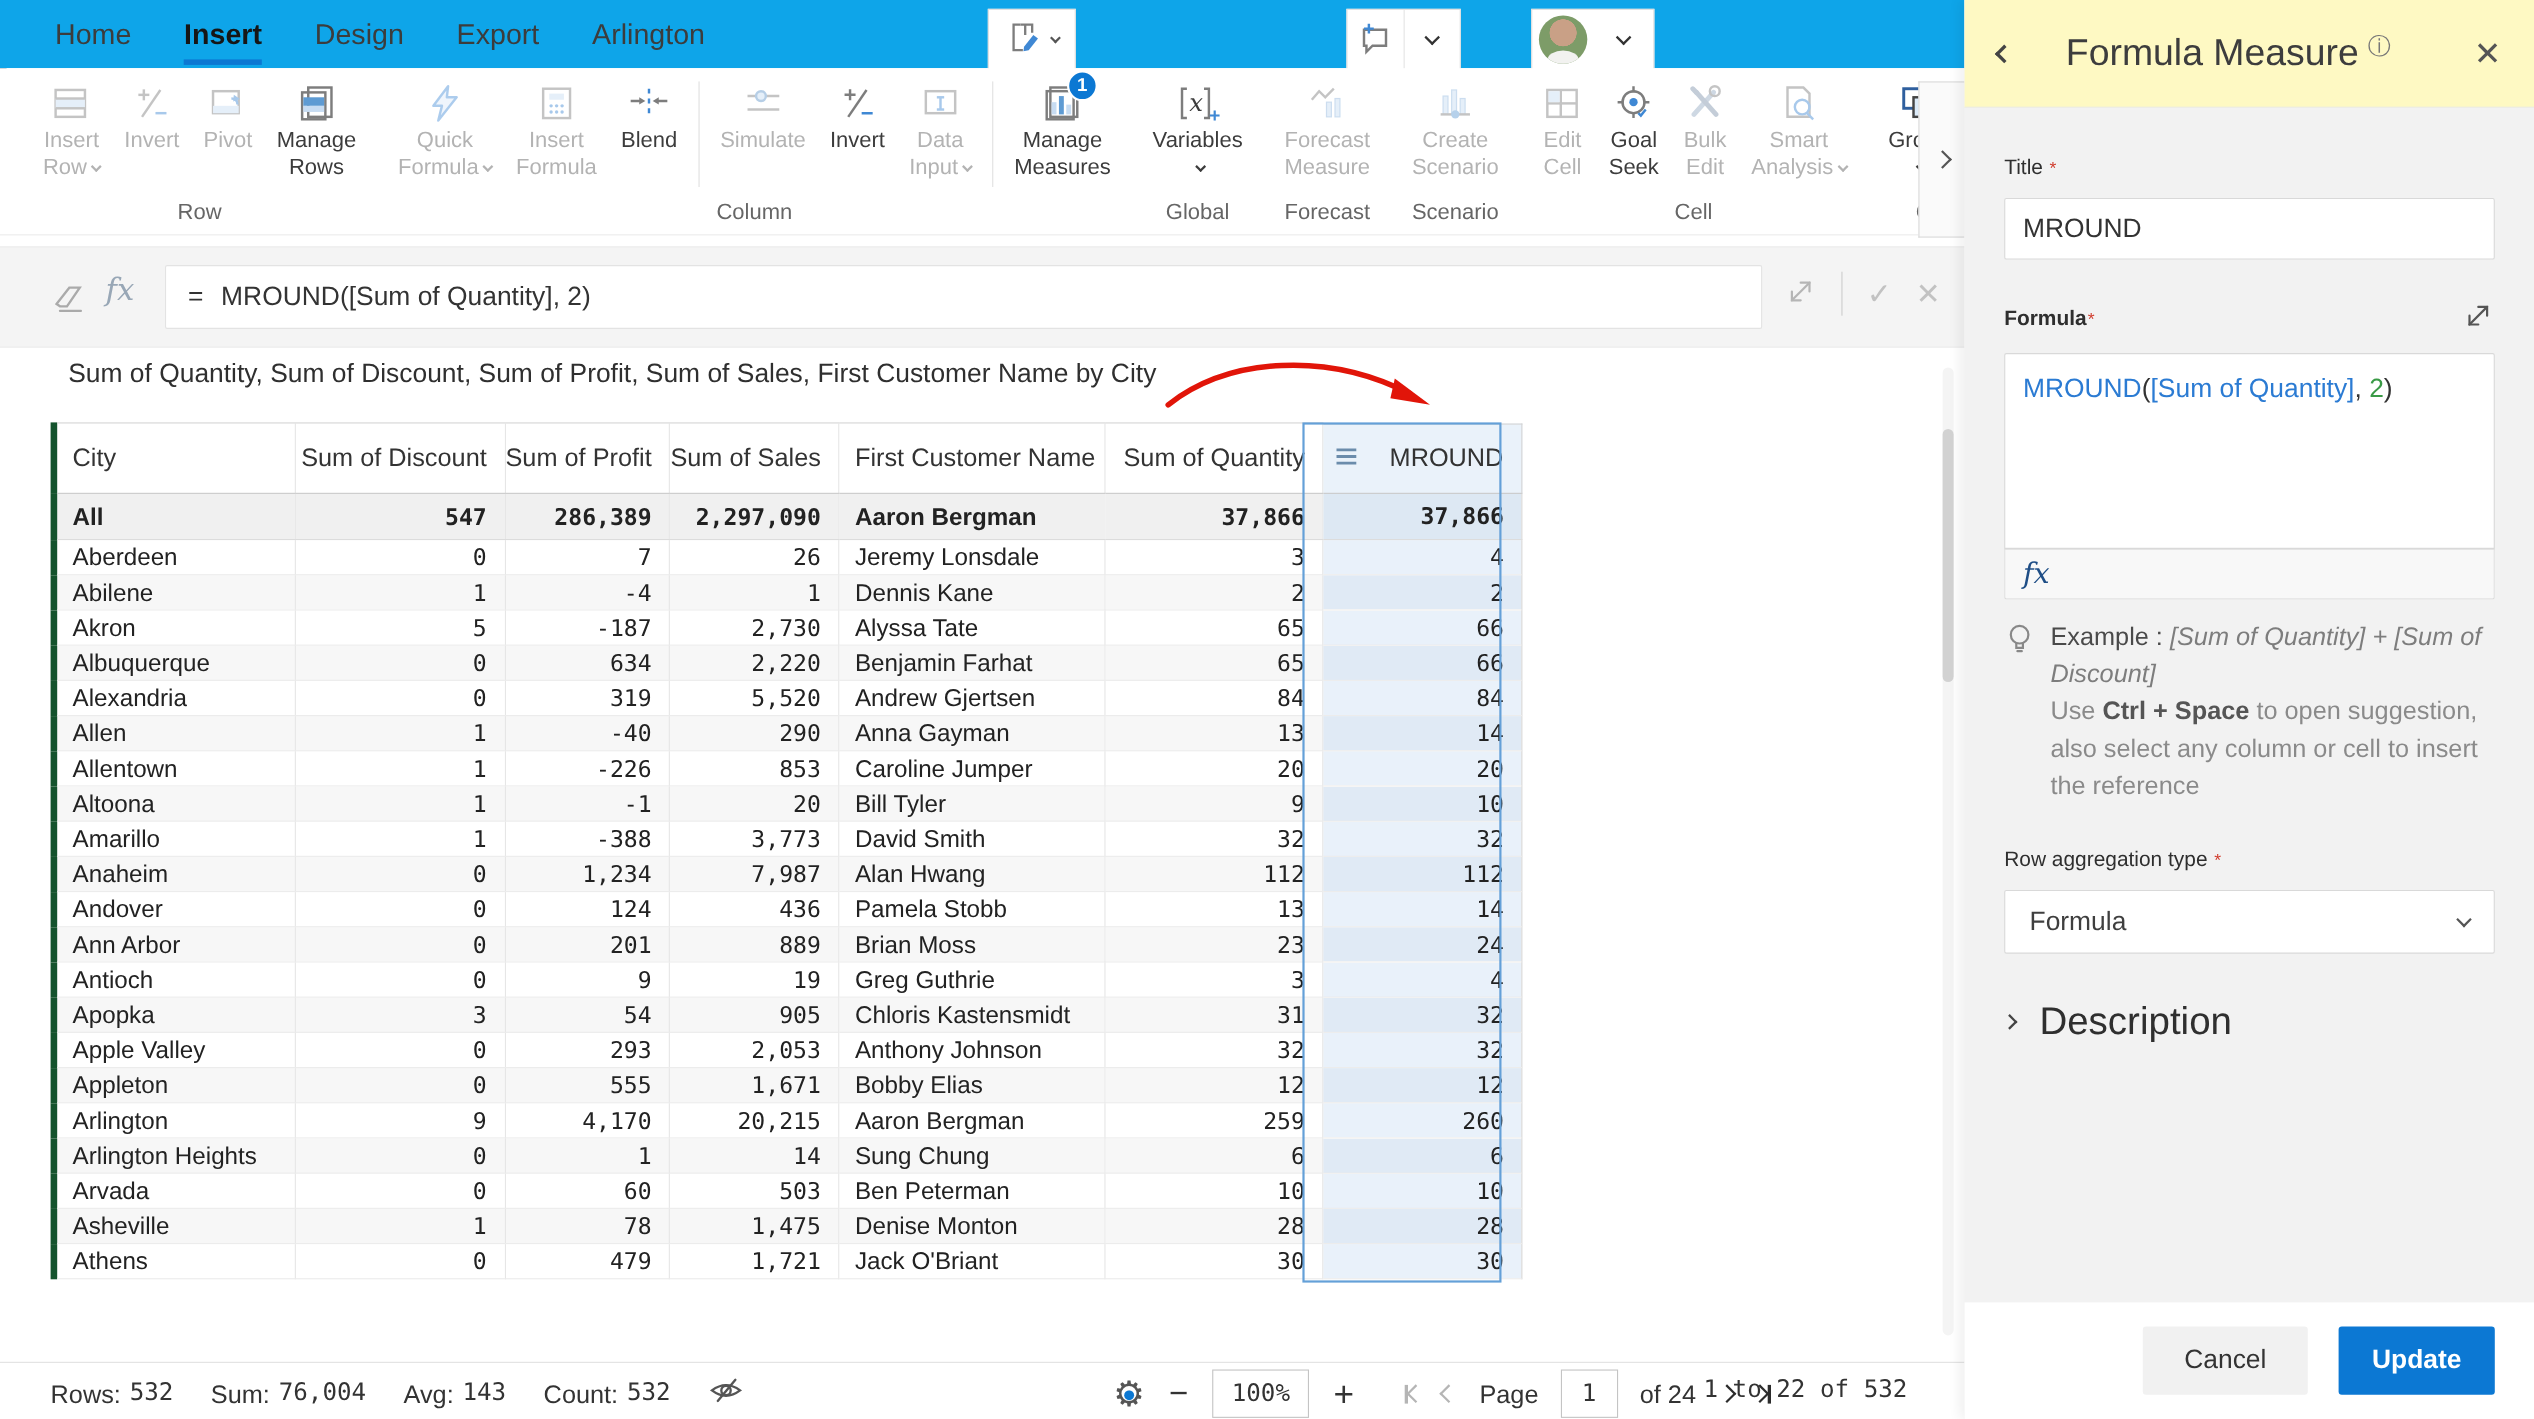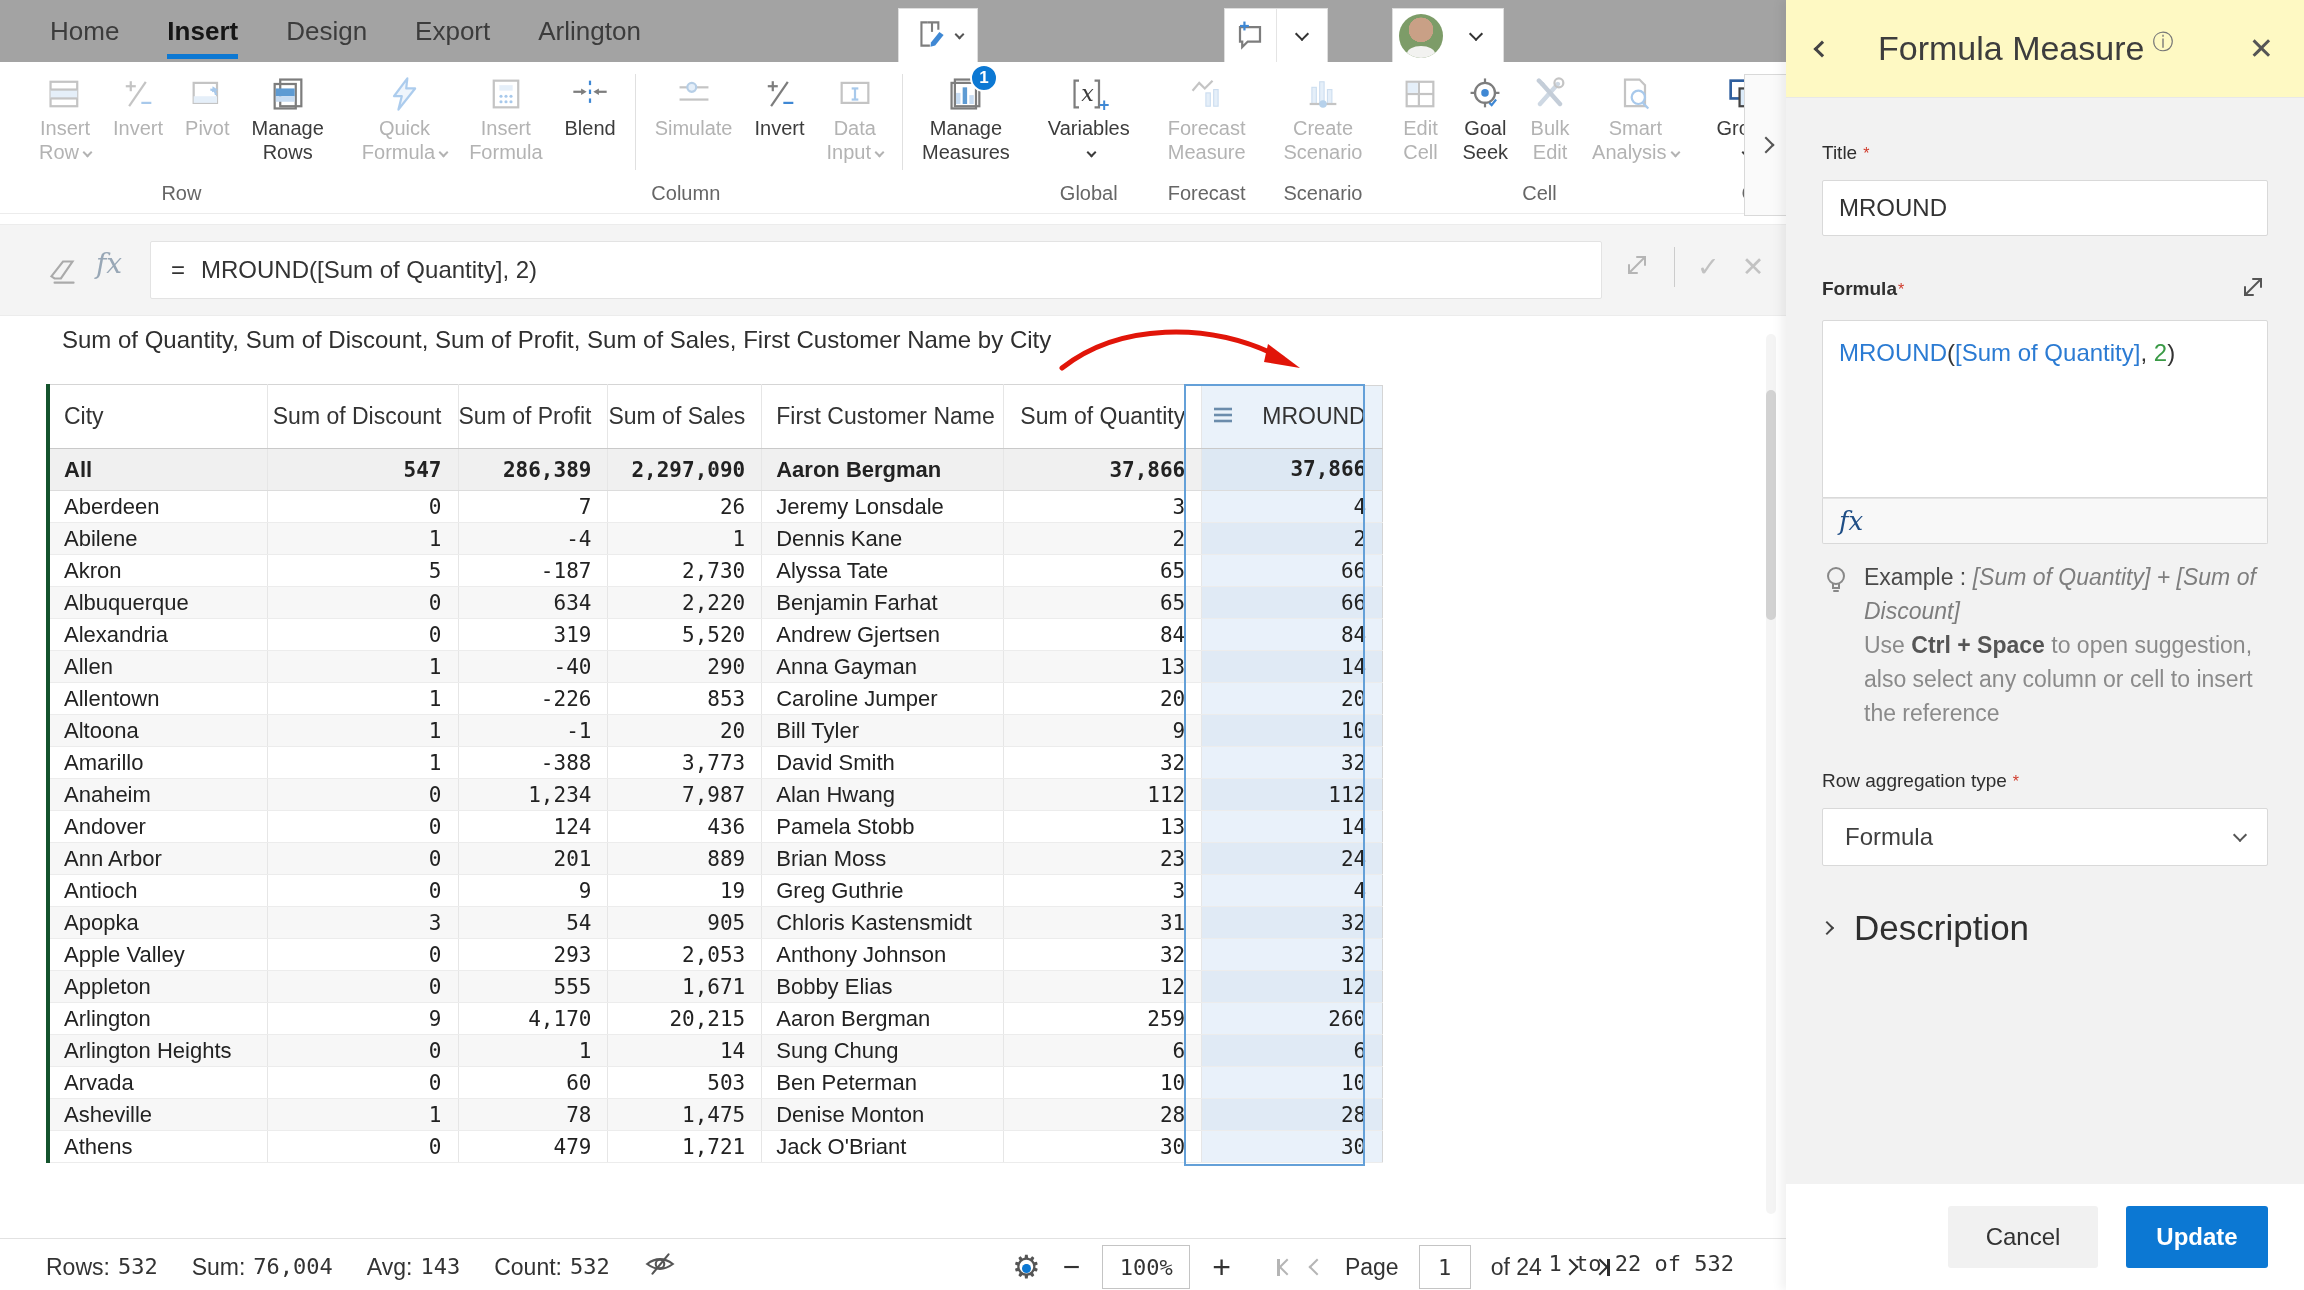--- a/index.html
+++ b/index.html
@@ -2,21 +2,21 @@
 <html style="--accent: #0c78d3; --token-func: #2b7bd3; --token-num: #3a9a46; --hl-border: #64a0d8; --arrow-red: #e11509; --required: #d03a2b;"><head>
 <meta charset="utf-8">
 <style>
   * { margin:0; padding:0; box-sizing:border-box; }
   html,body { width:2304px; height:1290px; overflow:hidden; background:#fff;
     font-family:"Liberation Sans", sans-serif; color:#333; }
   .app { position:relative; width:2304px; height:1290px; background:#fff; }
   .main { position:absolute; left:0; top:0; width:1786px; height:1290px; background:#fff; overflow:hidden; }
 
   
-  .menubar { position:absolute; left:0; top:0; width:1786px; height:62px; background:#a3a3a3;text-align:right; }
+  .menubar { position:absolute; left:0; top:0; width:1786px; height:62px; background:#0ea5e9;text-align:right; }
   .menu-tabs { display:flex; gap:48px; padding-left:50px; padding-top:16px; }
   .mtab { position:relative; font-size:26px; color:#3c3c3c; cursor:pointer; padding-bottom:12px; }
   .mtab.active { color:#161616; font-weight:bold; }
   .mtab .underline { position:absolute; left:0; right:0; bottom:0; height:5px; background:var(--accent); }
   .corner-sliver { position:absolute; left:0; top:0; width:6px; height:146px; background:#1b1b1b; }
 
   .qbox { position:absolute; top:8px; height:56px; background:#fff; border:1px solid #dedede; display:flex; align-items:center; justify-content:center; }
   .qbox-edit { left:898px; width:80px; }
   .qbox-comment { left:1224px; width:104px; }
   .qbox-avatar { left:1392px; width:112px; }
@@ -68,21 +68,21 @@
 
   
   .report-title { position:absolute; left:62px; top:326px; font-size:24px; color:#2f2f2f; }
   .red-arrow { position:absolute; left:1048px; top:310px; }
 
   .table-wrap { position:absolute; left:46px; top:384px; }
   table { border-collapse:collapse; table-layout:fixed; }
   th, td { border-right:1px solid #e6e6e6; overflow:hidden; white-space:nowrap; }
   th { height:64px; font-weight:normal; font-size:23px; color:#333; background:#fff; border-top:1px solid #d5d5d5; border-bottom:1px solid #c9c9c9; vertical-align:middle; }
   td { height:32px; font-size:22px; color:#222; border-bottom:1px solid #ececec; vertical-align:middle; }
-  th:first-child, td:first-child { border-left:4px solid #14532d; }
+  th:first-child, td:first-child { border-left:6px solid #14532d; }
   th:last-child, td:last-child { border-right:1px solid #d5d5d5; }
   .al { text-align:left; padding-left:14px; }
   .ar { text-align:right; padding-right:16px; }
   td.num { font-family:"DejaVu Sans Mono", monospace; font-size:21px; }
   tr.total td { height:42px; font-weight:bold; background:#f0f0f0; border-bottom:1px solid #dcdcdc; }
   tbody tr:nth-child(odd):not(.total) td { background:#f7f7f7; }
   td.hl { background:#e9f1fa; }
   tbody tr:nth-child(odd):not(.total) td.hl { background:#e0eaf5; }
   tr.total td.hl { background:#dde8f3; }
   th.hl-h { background:#eaf2fa; }

